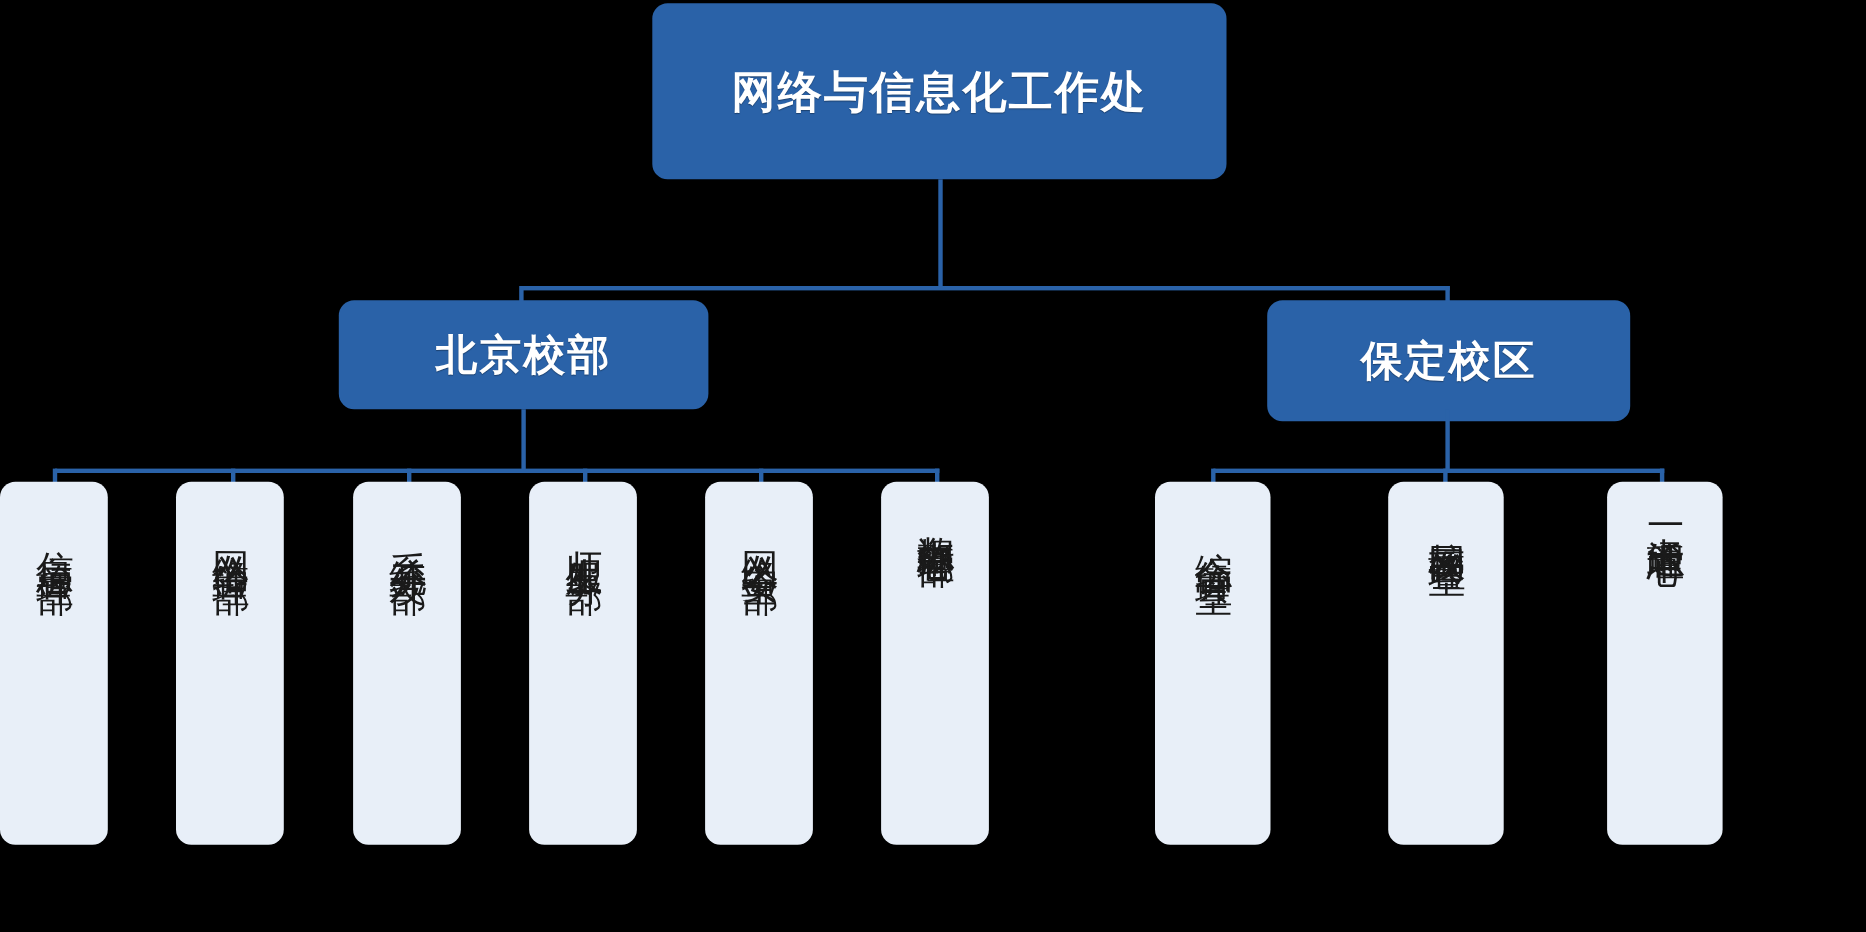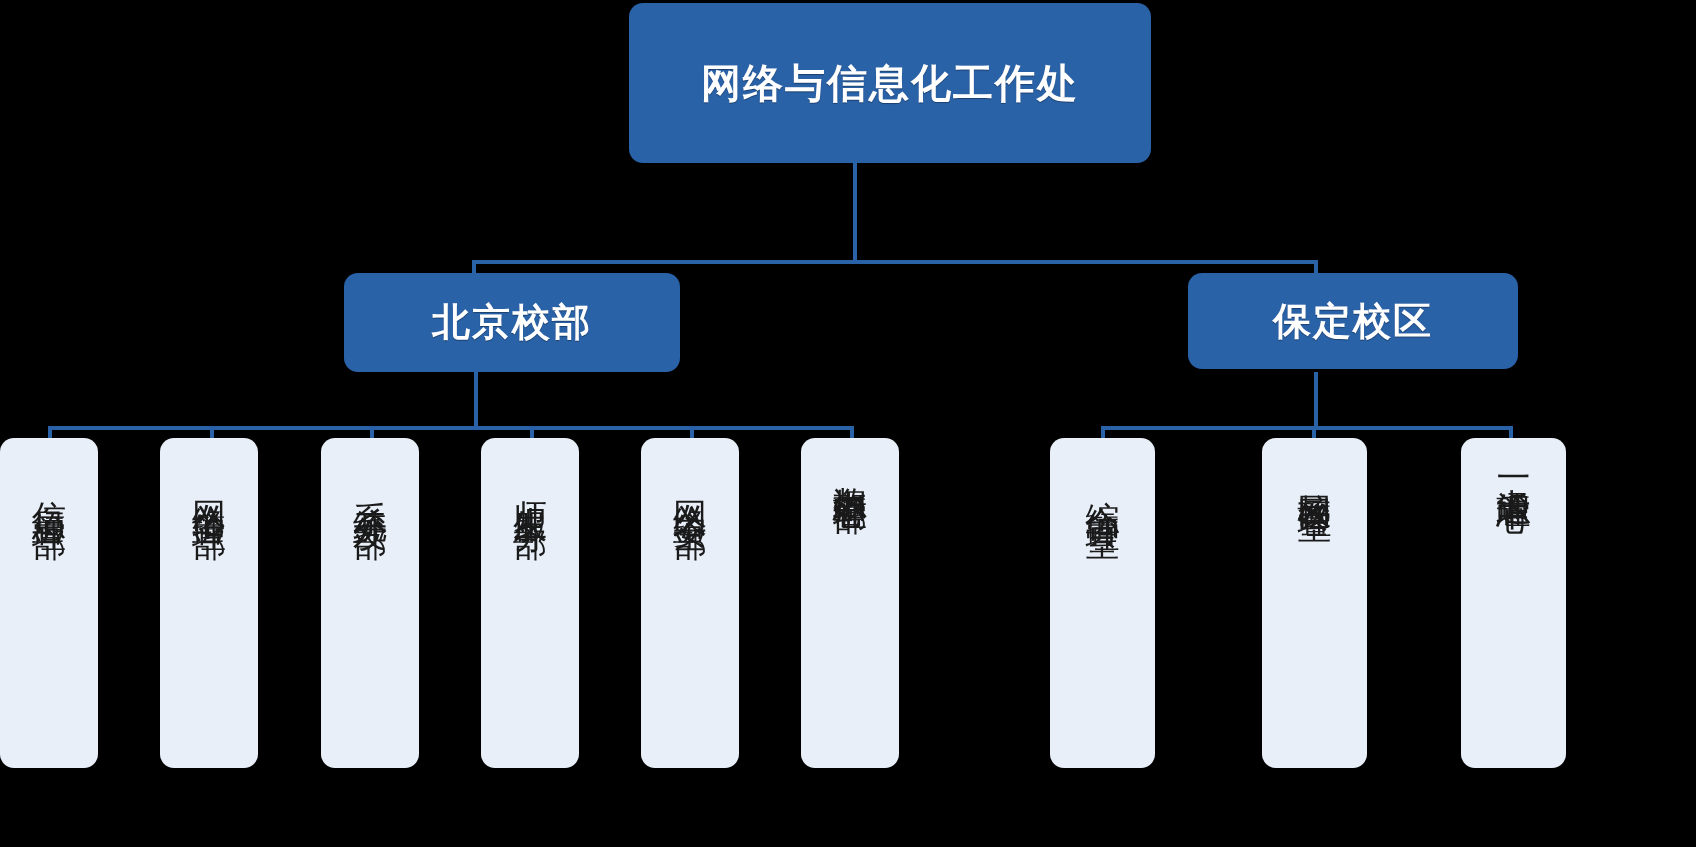--- a/index.html
+++ b/index.html
@@ -26,21 +26,20 @@
     text-align: center;
   }
 
   .node.level1, .node.level2 {
     background: #2A62A8;
     border-radius: 14px;
     color: #FFFFFF;
     font-weight: bold;
     letter-spacing: 2px;
     text-shadow: 0 1px 1px rgba(0,0,0,0.35);
-    margin-left: 36px;
   }
 
   .node.level1 {
     font-size: 40px;
   }
   .node.level2 {
     font-size: 38px;
   }
 
   .node.leaf {
@@ -79,21 +78,21 @@
 
   <div class="conn v" style="left:853px; top:163px; width:4px; height:99px;"></div>
   <div class="conn h" style="left:474px; top:260px; width:844px; height:4px;"></div>
   <div class="conn v" style="left:472px; top:260px; width:4px; height:15px;"></div>
   <div class="conn v" style="left:1314px; top:260px; width:4px; height:15px;"></div>
 
   <div class="node level2" style="left:308px; top:273px; width:336px; height:99px;">
     <span>北京校部</span>
   </div>
 
-  <div class="node level2" style="left:1152px; top:273px; width:330px; height:96px;">
+  <div class="node level2" style="left:1152px; top:273px; width:330px; height:110px;">
     <span>保定校区</span>
   </div>
 
   <div class="conn v" style="left:474px; top:372px; width:4px; height:58px;"></div>
   <div class="conn h" style="left:50px; top:426px; width:804px; height:4px;"></div>
   <div class="conn v" style="left:48px;  top:426px; width:4px; height:14px;"></div>
   <div class="conn v" style="left:210px; top:426px; width:4px; height:14px;"></div>
   <div class="conn v" style="left:370px; top:426px; width:4px; height:14px;"></div>
   <div class="conn v" style="left:530px; top:426px; width:4px; height:14px;"></div>
   <div class="conn v" style="left:690px; top:426px; width:4px; height:14px;"></div>

